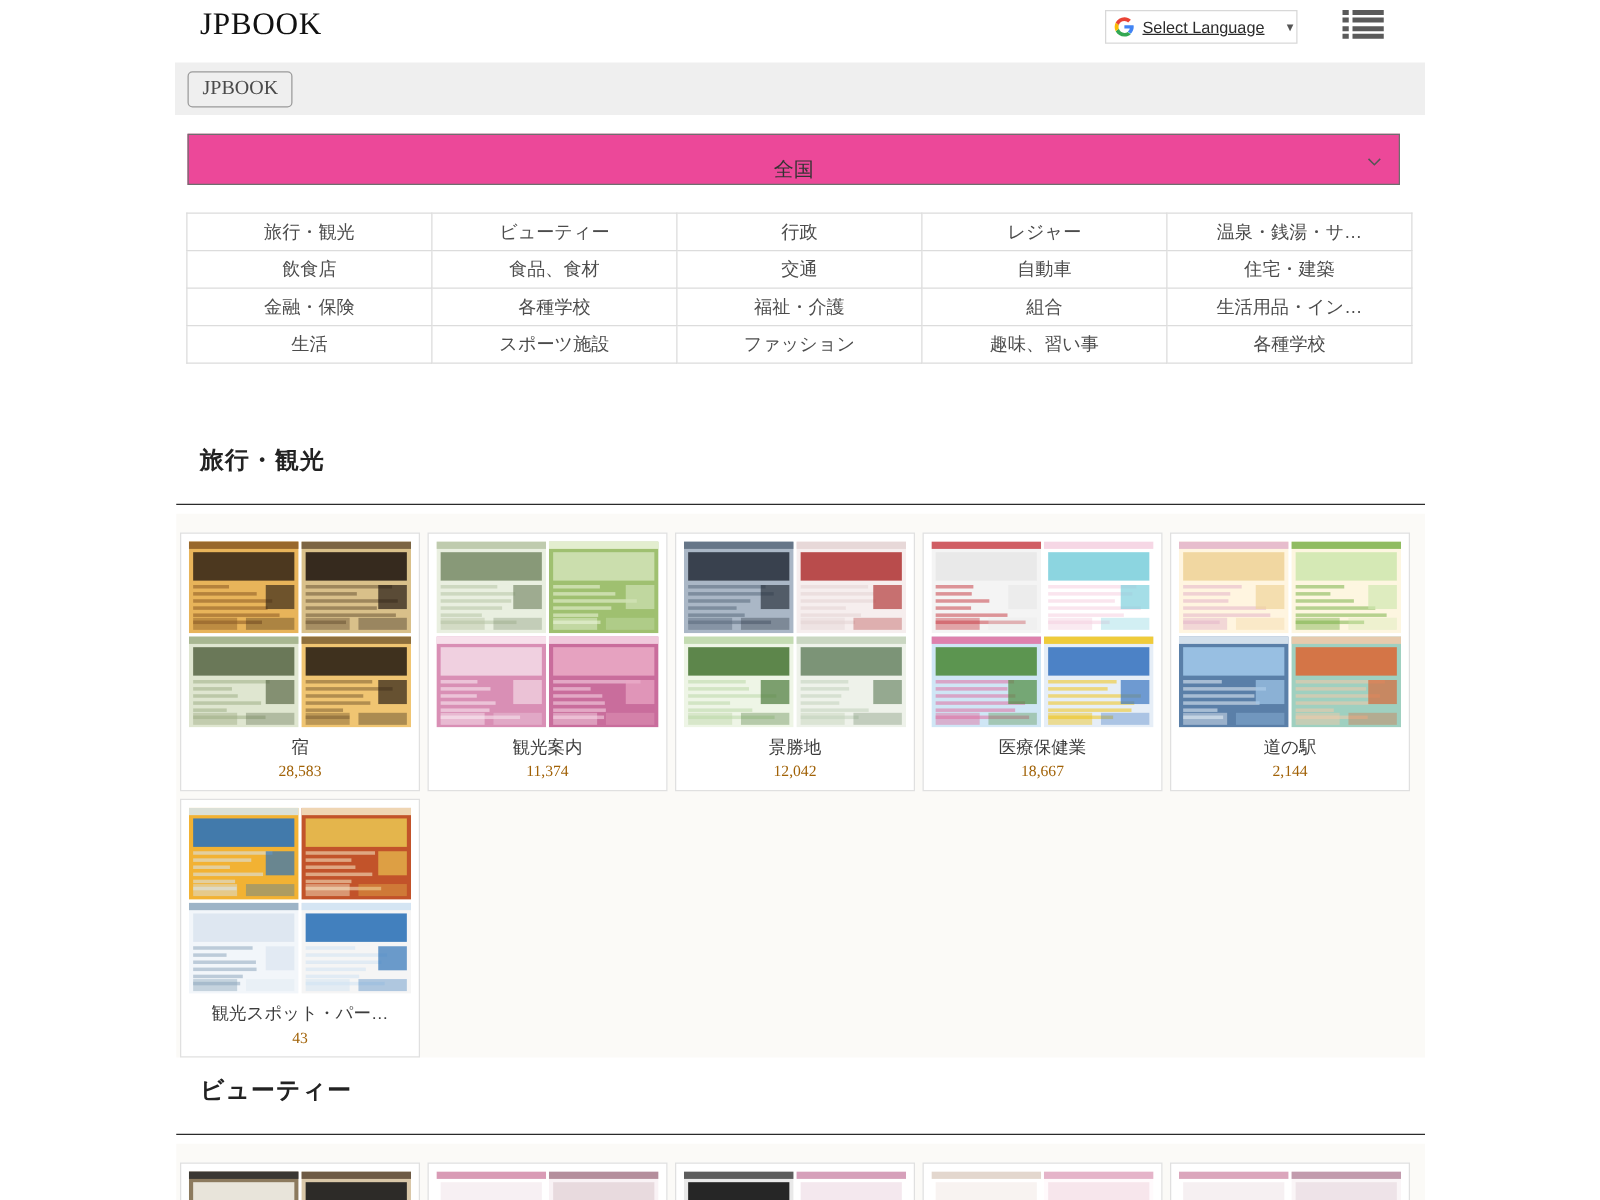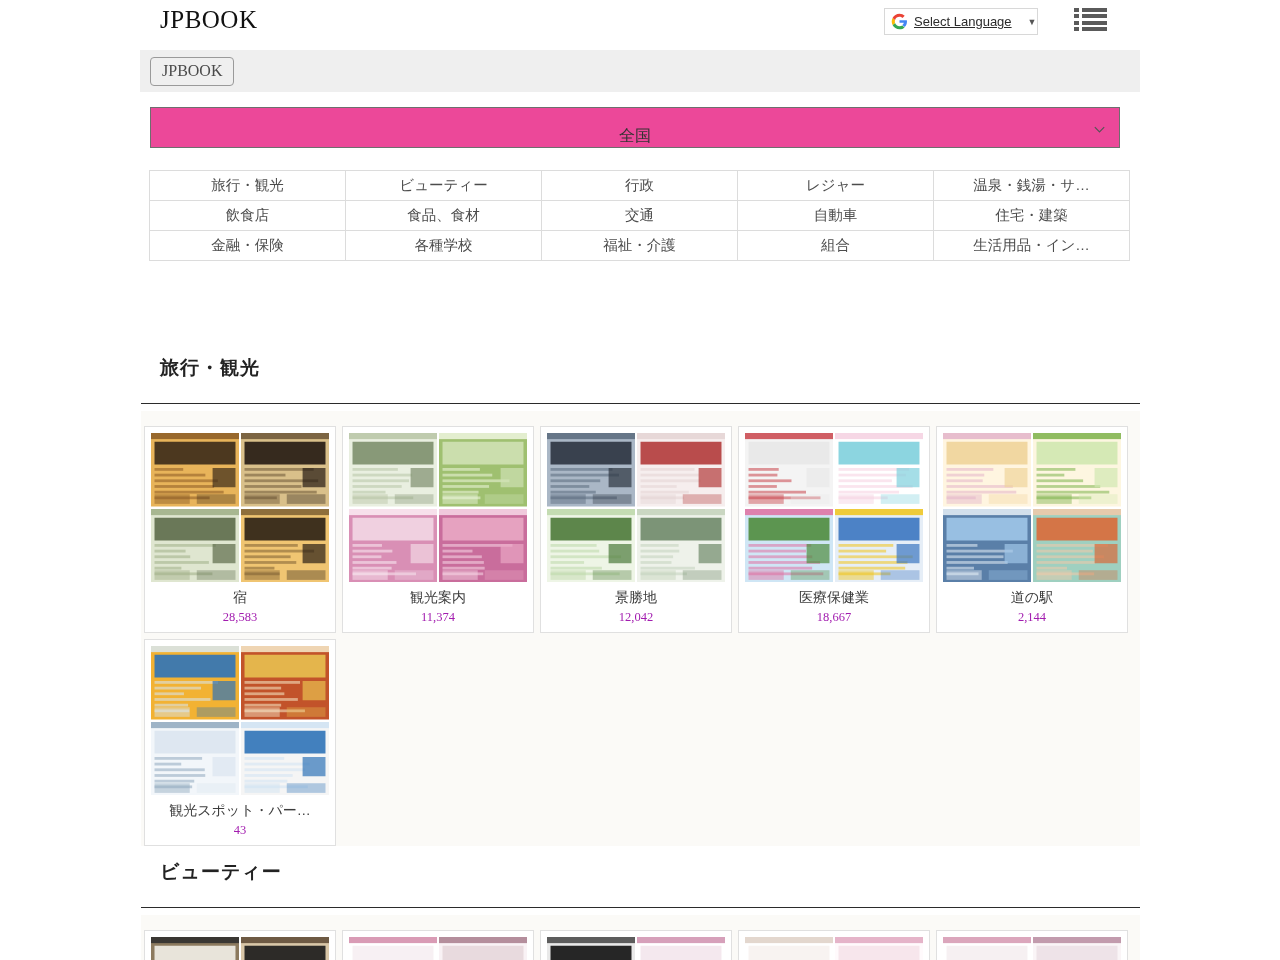--- a/index.html
+++ b/index.html
@@ -105,21 +105,21 @@
     width: 178px; height: 149px; display: grid;
     grid-template-columns: 1fr 1fr; grid-template-rows: 1fr 1fr;
     gap: 2px; overflow: hidden; background: #fff;
   }
   .cell { width: 100%; height: 100%; overflow: hidden; position: relative; }
   .card-label {
     margin-top: 7px; text-align: center; font-size: 14px; color: #3c3c3c;
     white-space: nowrap; overflow: hidden; text-overflow: ellipsis;
   }
   .card-count {
-    margin-top: 3px; text-align: center; font-size: 12.5px; color: #a21caf;
+    margin-top: 3px; text-align: center; font-size: 12.5px; color: #a16207;
     font-family: "Liberation Serif", "DejaVu Serif", serif;
   }
 </style>
 </head>
 <body>
 
 <div class="page">
 
   <div class="header">
     <div class="logo">JPBOOK</div>
@@ -187,20 +187,27 @@
           <td>自動車</td>
           <td>住宅・建築</td>
         </tr>
         <tr>
           <td>金融・保険</td>
           <td>各種学校</td>
           <td>福祉・介護</td>
           <td>組合</td>
           <td>生活用品・イン…</td>
         </tr>
+        <tr>
+          <td>生活</td>
+          <td>スポーツ施設</td>
+          <td>ファッション</td>
+          <td>趣味、習い事</td>
+          <td>各種学校</td>
+        </tr>
       </tbody>
   </table>
 
   <div id="sections-host"></div>
 
 <div class="section-title" style="top: 355px;">旅行・観光</div>
     <div class="section-rule" style="top: 403px;"></div>
     <div class="section-body" style="top: 411px; width: 999px;">
       <div class="card-grid">
         <div class="card">

